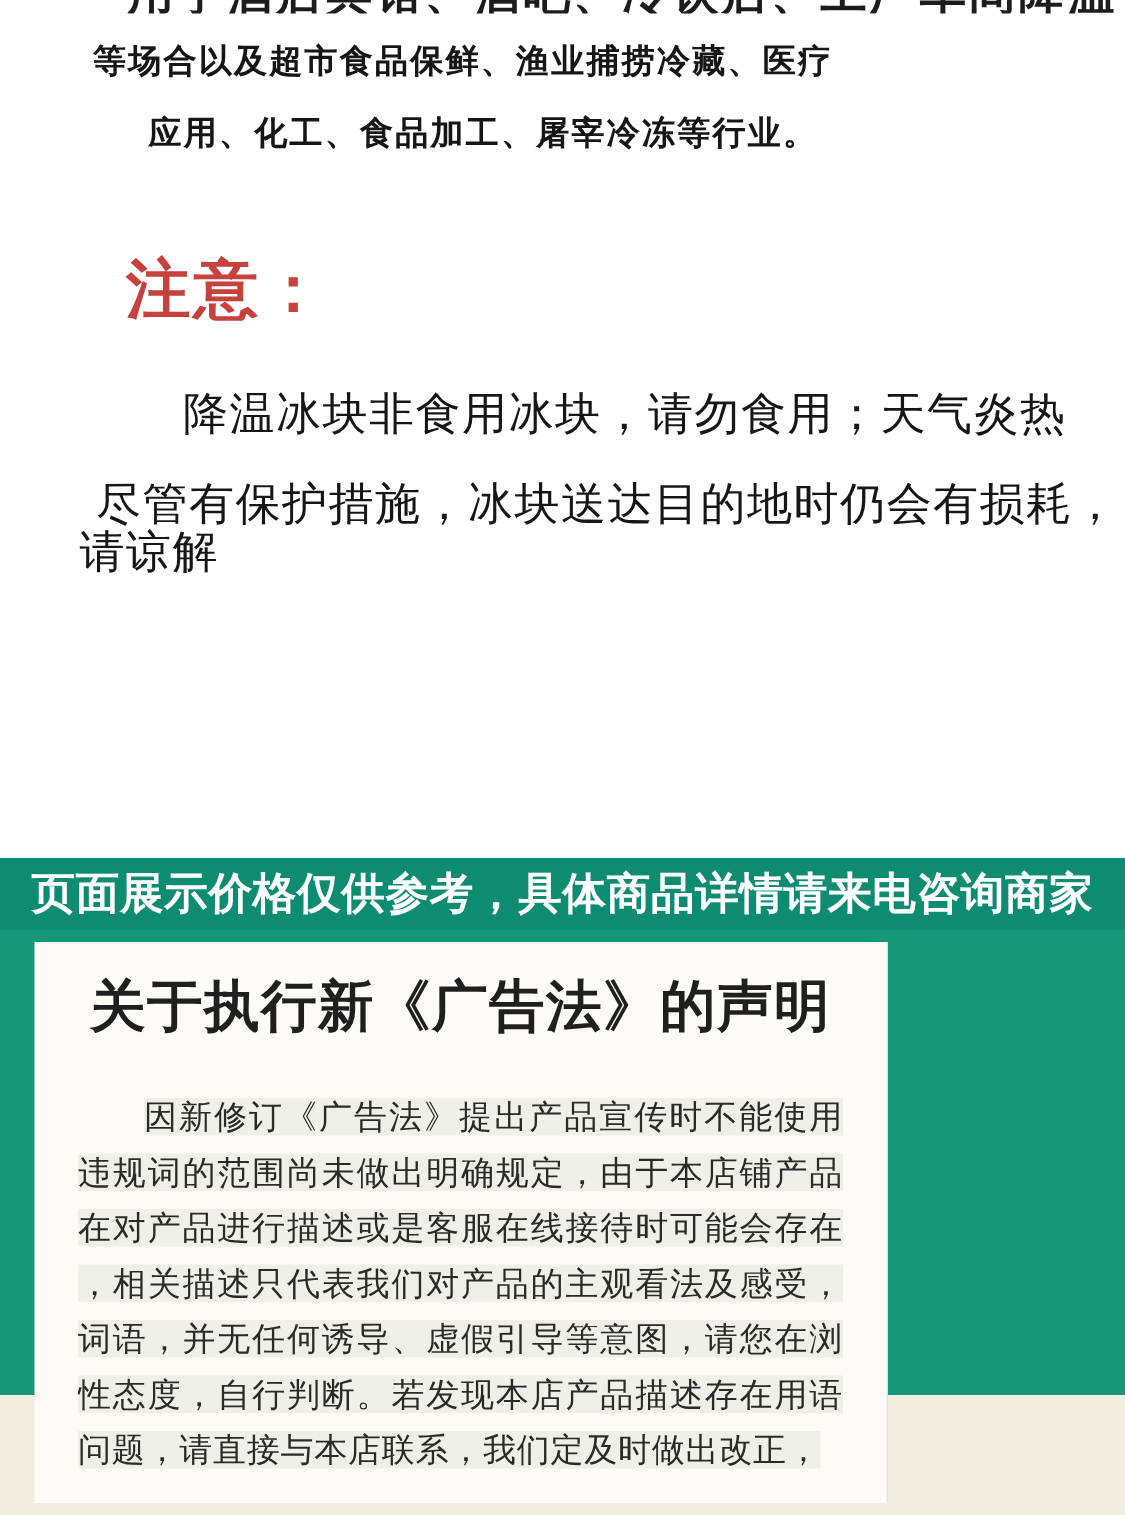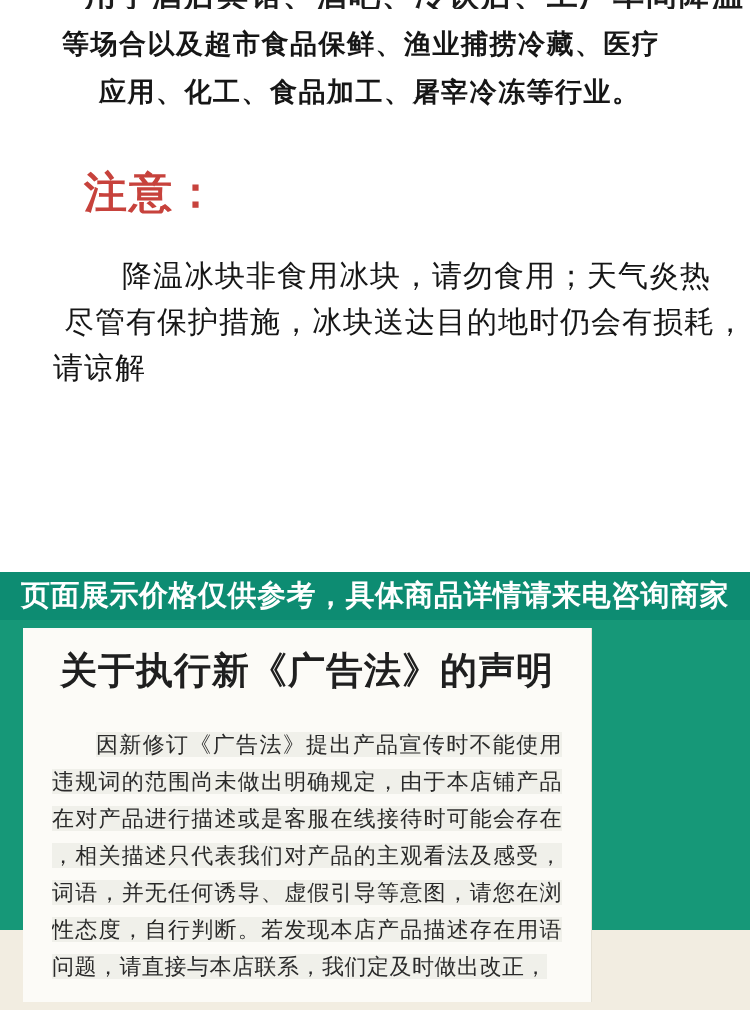--- a/index.html
+++ b/index.html
@@ -16,35 +16,35 @@
     color:#1c1c1c;
   }
   .clip-line{
     position:absolute;top:0;left:85px;width:660px;height:9px;overflow:hidden;
   }
   .clip-line span{
     display:block;margin-top:-25px;font-size:31px;font-weight:600;
     letter-spacing:2px;white-space:nowrap;color:#1c1c1c;
   }
   .usage-line{
-    position:absolute;font-size:27px;font-weight:600;letter-spacing:1.5px;
+    position:absolute;font-size:22px;font-weight:600;letter-spacing:1.5px;
     white-space:nowrap;color:#161616;
   }
   .usage-1{top:26px;left:62px;}
   .usage-2{top:74px;left:99px;}
   .notice-heading{
     position:absolute;top:164px;left:84px;
     font-size:43px;font-weight:bold;letter-spacing:2px;color:#c7423c;
   }
   .notice-line{
     position:absolute;font-size:30px;letter-spacing:1px;white-space:nowrap;
     color:#161616;
   }
   .notice-1{top:256px;left:122px;}
-  .notice-2{top:302px;left:64px;font-family:Liberation Serif, serif;}
+  .notice-2{top:316px;left:64px;font-family:Liberation Serif, serif;}
   .notice-3{top:348px;left:53px;}
 
   
   .price-banner{
     width:750px;height:48px;background:#0d8c72;
     display:flex;align-items:center;justify-content:center;text-align:right;
   }
   .price-banner span{
     color:#ffffff;font-size:29px;font-weight:bold;letter-spacing:0.5px;
     white-space:nowrap;

